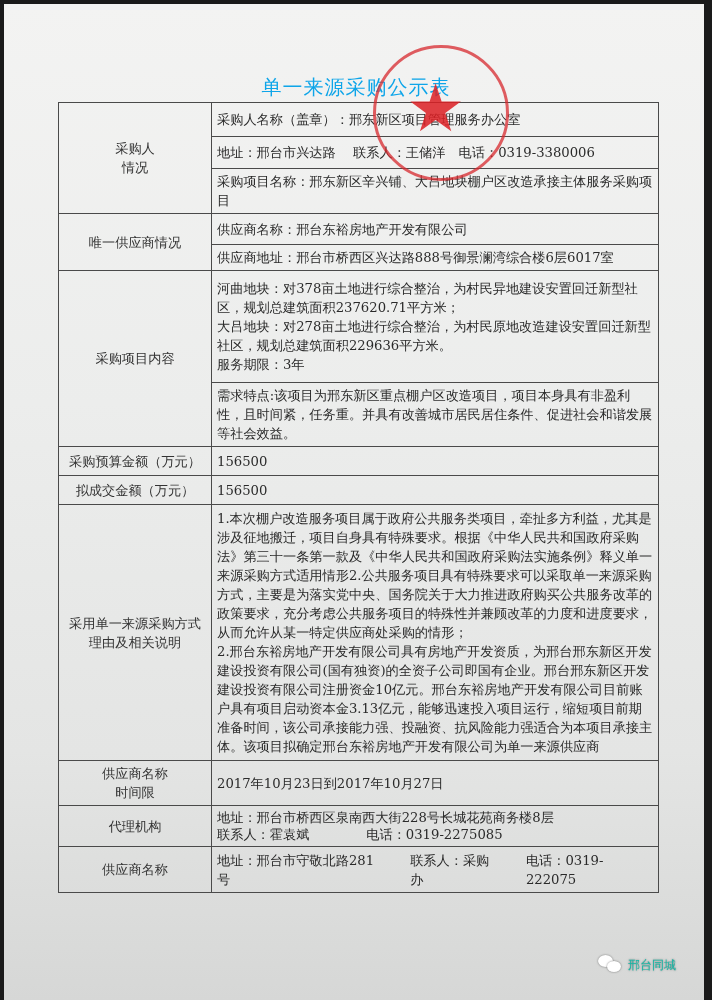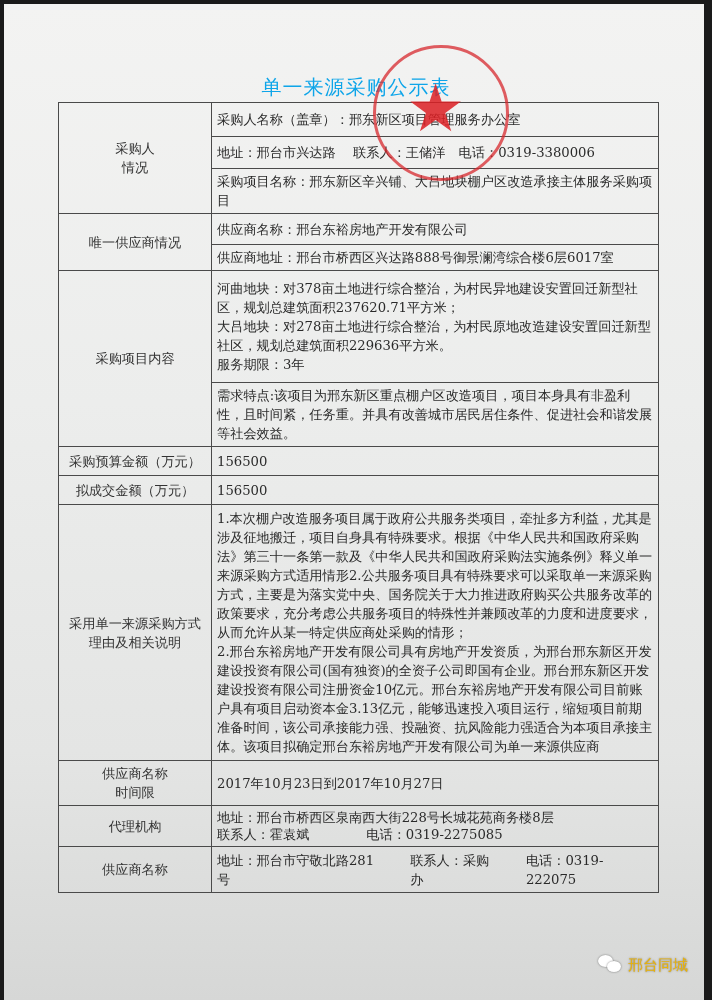--- a/index.html
+++ b/index.html
@@ -35,22 +35,22 @@
     position:absolute; left:30px; top:28px; font-size:66px; line-height:66px;
     color:rgba(220,30,35,0.85); font-family:"DejaVu Sans", sans-serif;
   }
   .stamp .ring-text {
     position:absolute; left:0; top:4px; width:130px; text-align:center;
     font-size:13px; color:rgba(215,40,45,0.7); font-family:"DejaVu Sans", sans-serif;
   }
   .watermark {
     position:absolute; left:598px; top:955px;
     display:flex; align-items:center; gap:4px;
-    color:#eab308; font-family:"DejaVu Sans", "Liberation Sans", sans-serif;
-    font-size:15px; text-shadow:0 0 2px rgba(0,0,0,0.5);
+    color:#14b8a6; font-family:"DejaVu Sans", "Liberation Sans", sans-serif;
+    font-size:12px; text-shadow:0 0 2px rgba(0,0,0,0.5);
   }
   .watermark .wc-icon { position:relative; width:26px; height:20px; }
   .watermark .b1 { position:absolute; left:0; top:0; width:15px; height:12px; background:#fff; border-radius:50%; box-shadow:0 0 2px rgba(0,0,0,0.5);}
   .watermark .b2 { position:absolute; left:9px; top:6px; width:14px; height:11px; background:#fff; border-radius:50%; box-shadow:0 0 2px rgba(0,0,0,0.5);}
 </style>
 </head>
 <body>
 
 <div class="paper"></div>
 

